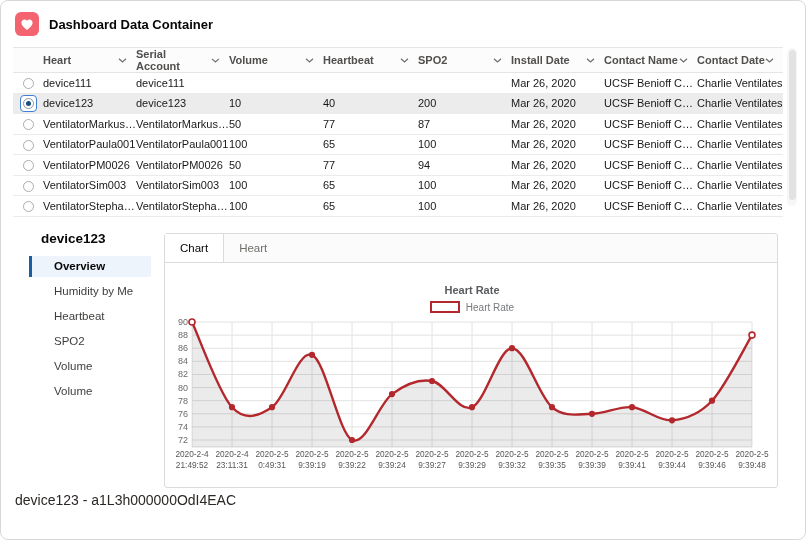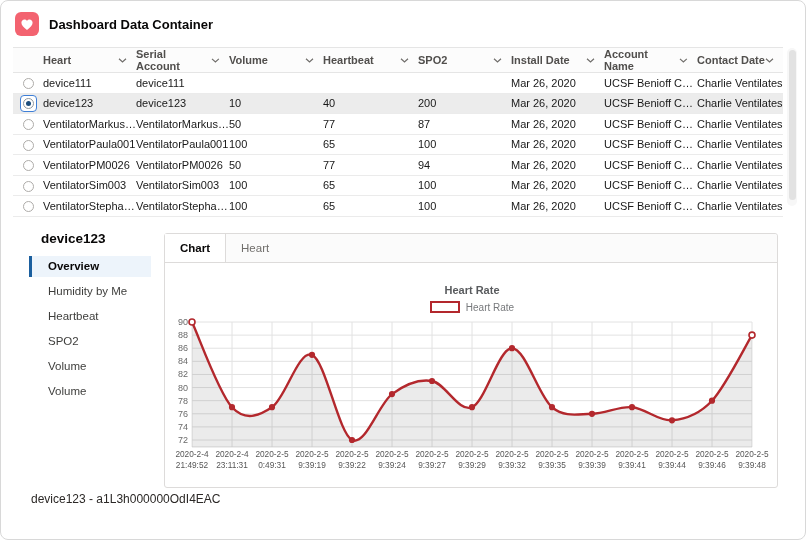--- a/index.html
+++ b/index.html
@@ -30,41 +30,41 @@
          border-radius:50%;background:#1c4d7c;}
   .radio-ring{display:inline-flex;align-items:center;justify-content:center;padding:2px;
          border:1px solid #3f7fd6;border-radius:4px;background:#fff;line-height:0;}
 
   .scroll-track{position:absolute;right:8px;top:47px;width:10px;height:158px;background:#f7f7f7;border-radius:5px;}
   .scroll-thumb{position:absolute;left:1.5px;top:2px;width:7px;height:150px;background:#e2e2e2;border-radius:4px;}
 
   
   .detail-title{position:absolute;left:40px;top:230px;font-size:13.5px;font-weight:700;color:#080707;}
   .nav{position:absolute;left:28px;top:255px;width:122px;}
-  .nav-item{position:relative;height:21px;line-height:21px;margin-bottom:4px;padding-left:19px;
+  .nav-item{position:relative;height:21px;line-height:21px;margin-bottom:4px;padding-left:25px;
             font-size:11.5px;color:#3e3e3c;cursor:pointer;}
   .nav-item.active{background:#edf4fb;font-weight:700;color:#080707;}
   .nav-item.active::before{content:'';position:absolute;left:0;top:0;bottom:0;width:3px;background:#1b5f9e;}
 
   
   .chart-card{position:absolute;left:163px;top:232px;width:614px;height:255px;background:#fff;
               border:1px solid #dddbda;border-radius:3px;box-sizing:border-box;}
   .tabbar{height:28px;display:flex;background:#fbfbfb;border-bottom:1px solid #dddbda;
           border-radius:3px 3px 0 0;}
   .tab{padding:0 15px;line-height:28px;font-size:11.5px;color:#706e6b;cursor:pointer;}
-  .tab.active{background:#fff;font-weight:700;color:#080707;border-right:1px solid #dddbda;}
+  .tab.active{background:#fff;font-weight:400;color:#080707;border-right:1px solid #dddbda;}
   .chart-title{position:absolute;left:7px;top:50px;width:600px;text-align:center;
                font-size:11px;font-weight:700;color:#595b5e;}
   .legend{position:absolute;left:7px;top:67px;width:600px;display:flex;justify-content:center;
           align-items:center;gap:6px;cursor:pointer;}
   .legend-swatch{width:26px;height:8px;background:#fff;border:2px solid #b3282d;}
   .legend-label{font-size:10px;color:#77797c;}
   svg.chart{position:absolute;left:7px;top:82px;}
 
-  .footer{position:absolute;left:14px;top:491px;font-size:12px;color:#2b2826;margin-left:16px;}
+  .footer{position:absolute;left:14px;top:491px;font-size:14px;color:#2b2826;}
 </style>
 </head>
 <body>
 
 <div class="page">
 
   <div class="header">
     <span class="app-icon">
       <svg width="14" height="13" viewBox="0 0 20 18">
         <path d="M10 17 C5 13 2 10 2 6.5 C2 4 4 2 6.5 2 C8 2 9.4 2.8 10 4 C10.6 2.8 12 2 13.5 2 C16 2 18 4 18 6.5 C18 10 15 13 10 17 Z" fill="#ffffff"></path>
@@ -132,21 +132,21 @@
             <th>
               <div class="hcell">
                 <span>Install Date</span>
                 <svg width="9" height="5" viewBox="0 0 9 5">
                   <polyline points="1,0.8 4.5,4 8,0.8" fill="none" stroke="#706e6b" stroke-width="1.2"></polyline>
                 </svg>
               </div>
             </th>
             <th>
               <div class="hcell">
-                <span>Account Name</span>
+                <span>Contact Name</span>
                 <svg width="9" height="5" viewBox="0 0 9 5">
                   <polyline points="1,0.8 4.5,4 8,0.8" fill="none" stroke="#706e6b" stroke-width="1.2"></polyline>
                 </svg>
               </div>
             </th>
             <th>
               <div class="hcell">
                 <span>Contact Date</span>
                 <svg width="9" height="5" viewBox="0 0 9 5">
                   <polyline points="1,0.8 4.5,4 8,0.8" fill="none" stroke="#706e6b" stroke-width="1.2"></polyline>

